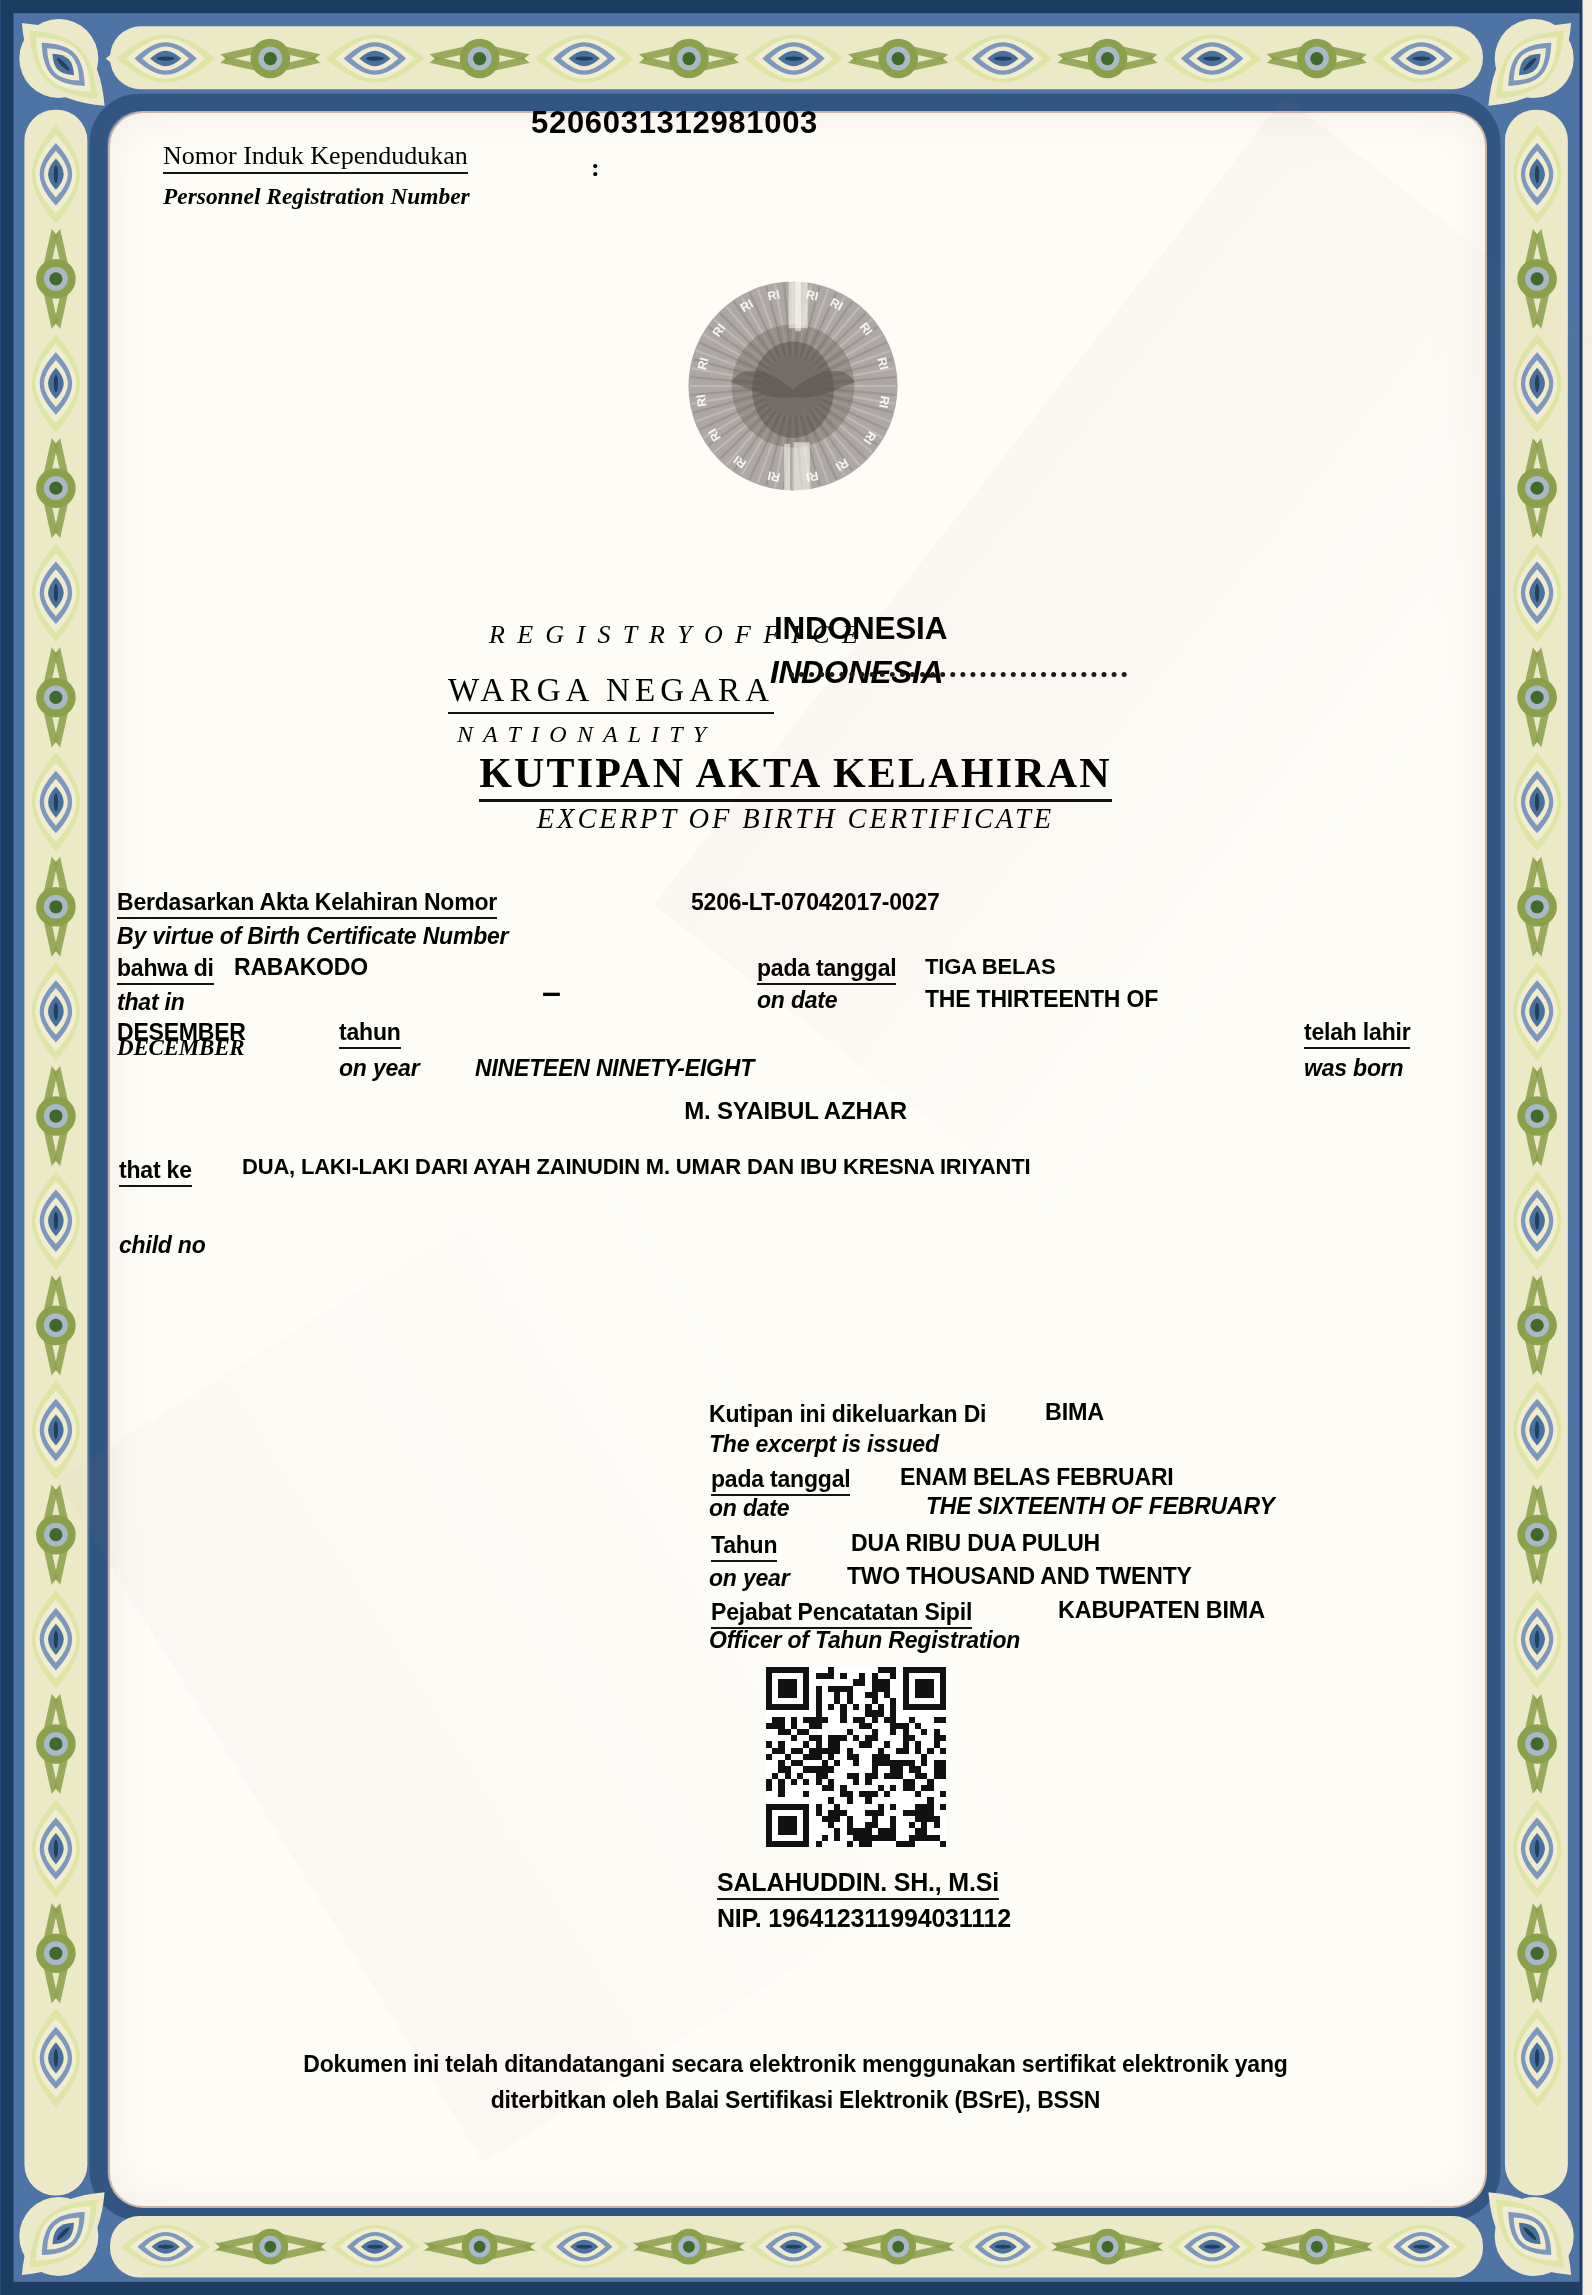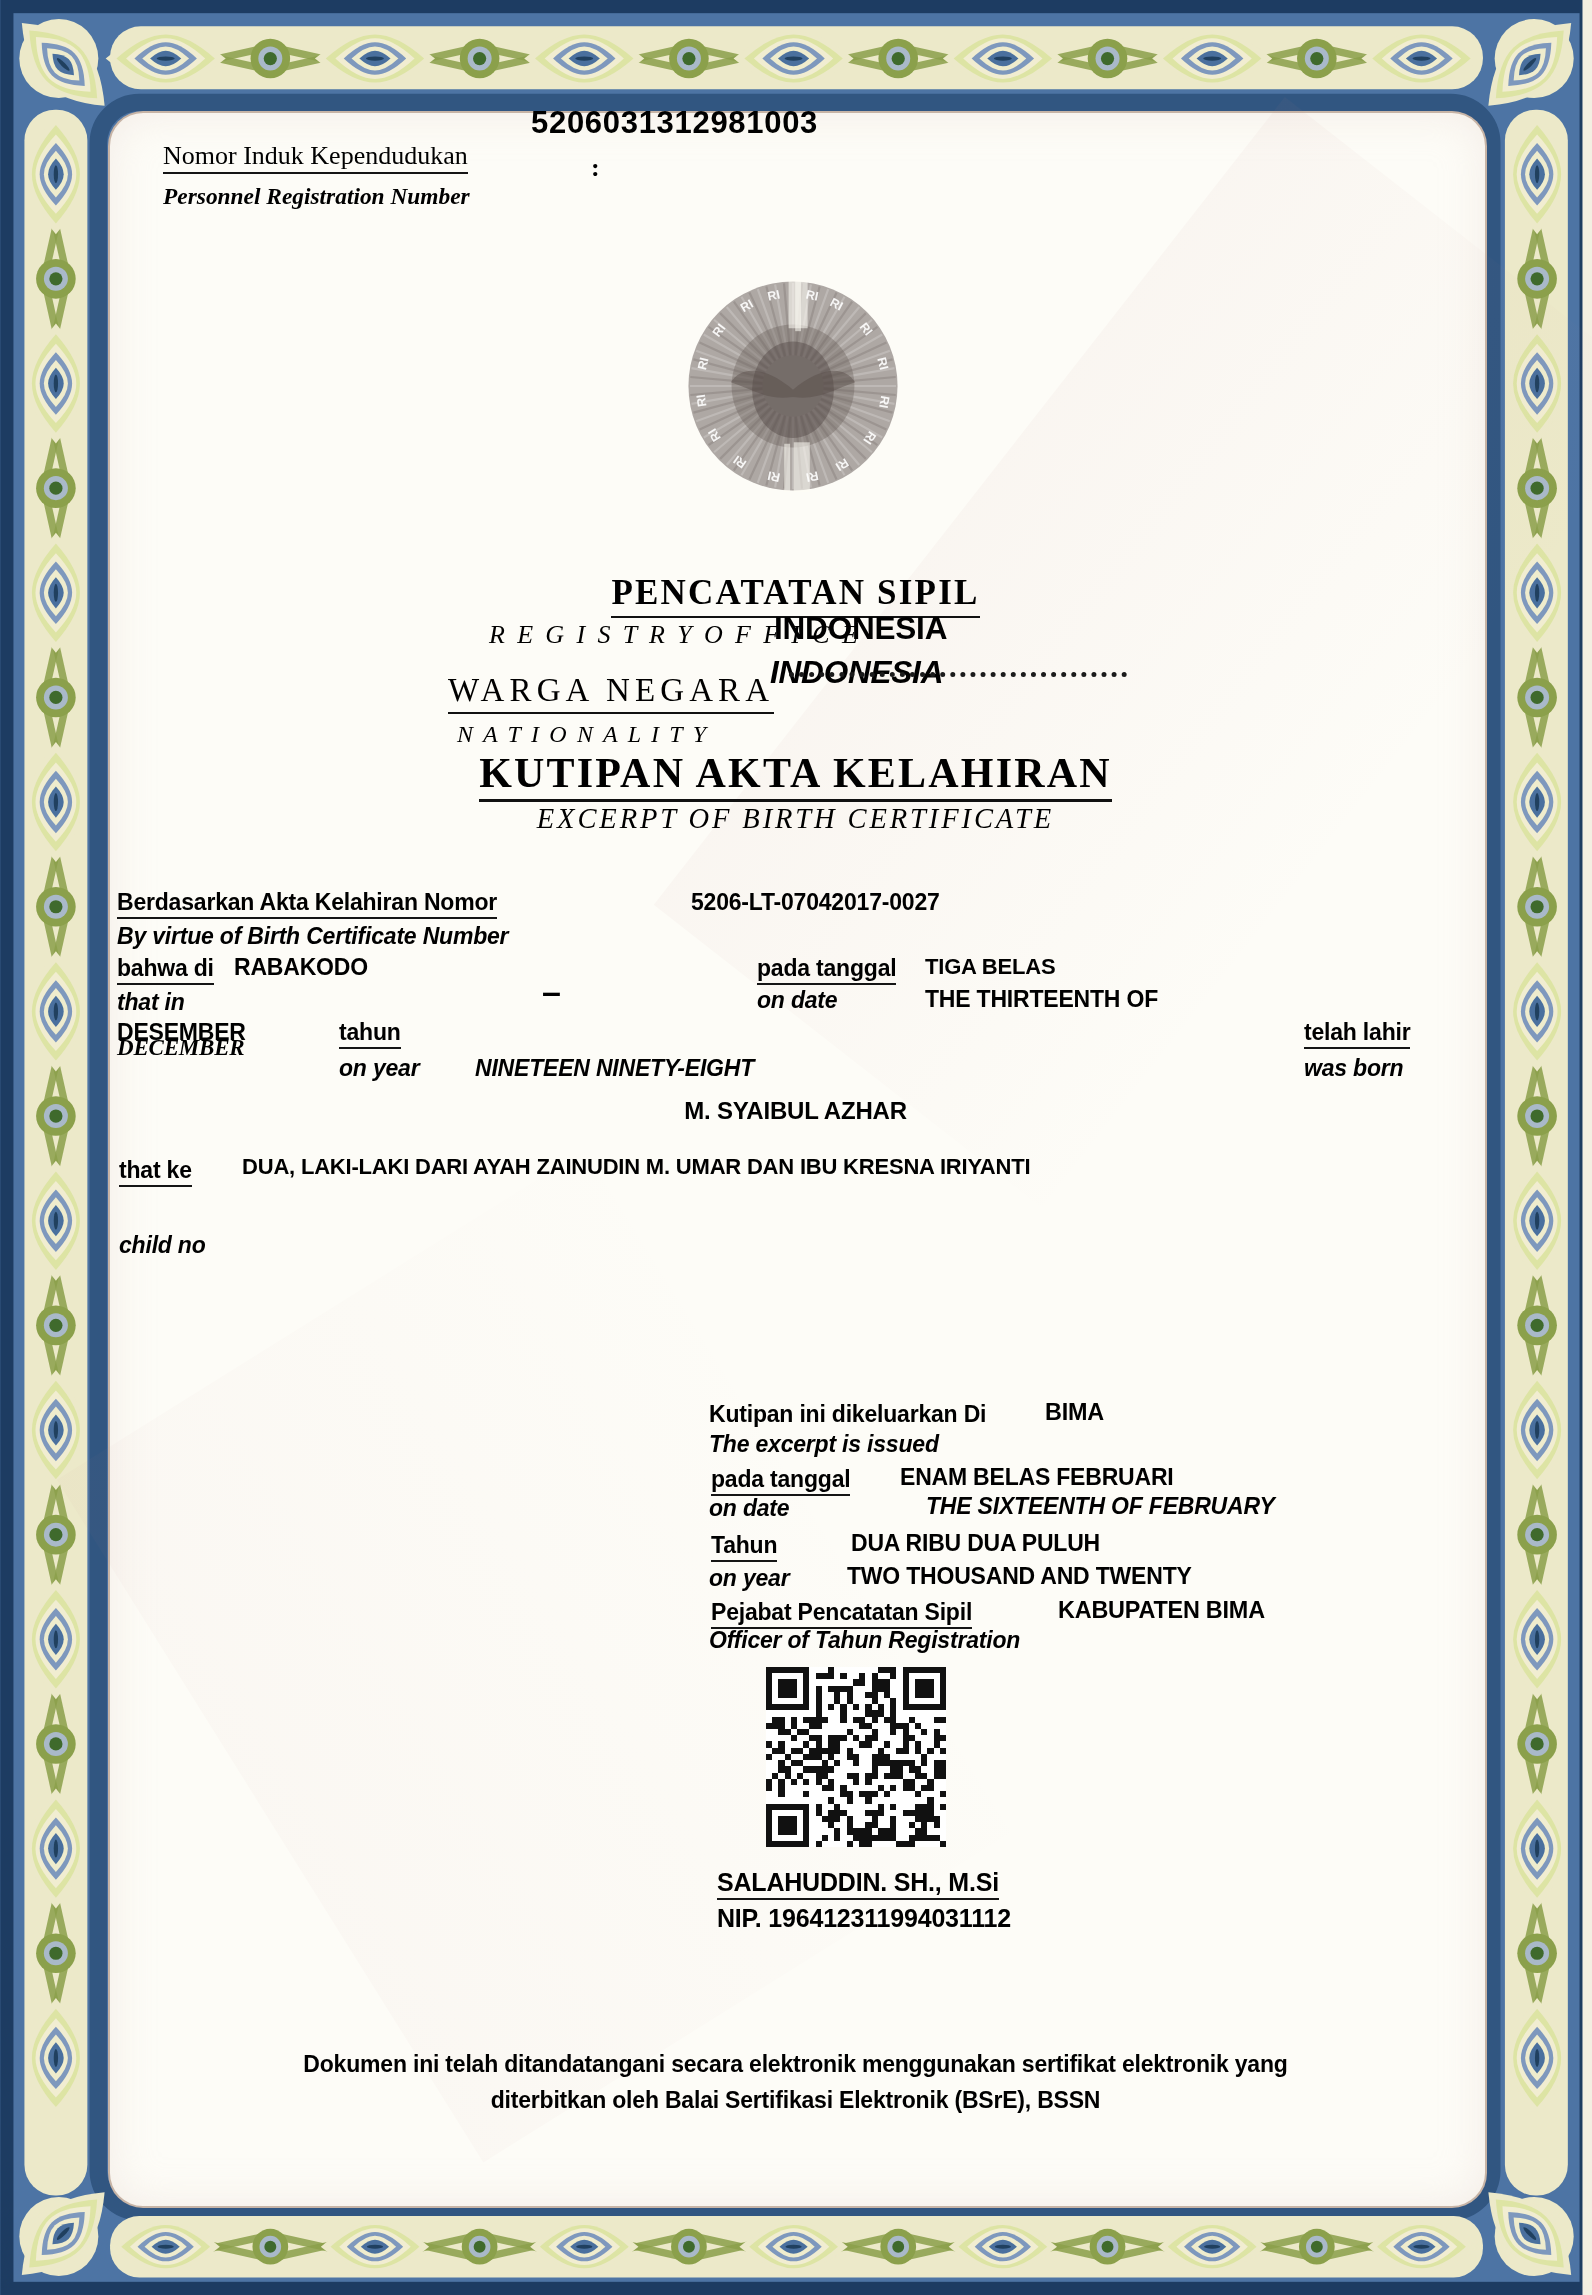--- a/index.html
+++ b/index.html
@@ -758,21 +758,20 @@
         <text x="170.1573145889489" y="263.3558596887905" fill="rgba(255,255,255,.9)" font-size="17" font-weight="bold" text-anchor="middle" font-family="Liberation Sans, sans-serif" transform="rotate(168 170.1573145889489 263.3558596887905)">RI</text>
         <text x="119.84268541105115" y="26.64414031120951" fill="rgba(255,255,255,.9)" font-size="17" font-weight="bold" text-anchor="middle" font-family="Liberation Sans, sans-serif" transform="rotate(-12 119.84268541105115 26.64414031120951)">RI</text>
         <text x="170.1573145889489" y="26.644140311209526" fill="rgba(255,255,255,.9)" font-size="17" font-weight="bold" text-anchor="middle" font-family="Liberation Sans, sans-serif" transform="rotate(12 170.1573145889489 26.644140311209526)">RI</text>
       </svg></div>
 
   <div class="t sans b" style="left:531px;top:107px;font-size:31px;letter-spacing:0.7px;">5206031312981003</div>
   <div class="t serif" style="left:163px;top:142px;font-size:26px;"><span class="u">Nomor Induk Kependudukan</span></div>
   <div class="t serif b" style="left:591px;top:154px;font-size:26px;">:</div>
   <div class="t serif i" style="left:163px;top:184px;font-size:23.4px;font-weight:600;">Personnel Registration Number</div>
 
-  <div class="t serif b center" style="top:575px;font-size:35px;letter-spacing:2.2px;"><span class="u4">PENCATATAN SIPIL</span></div>
   <div class="t serif i" style="left:489px;top:621px;font-size:26px;letter-spacing:2.9px;">R E G I S T R Y   O F F I C E</div>
   <div class="t sans b" style="left:774px;top:612px;font-size:31.5px;">INDONESIA</div>
   <div class="t sans b i" style="left:770px;top:656px;font-size:31.5px;">INDONESIA</div>
   <div class="t serif" style="left:448px;top:673px;font-size:33px;letter-spacing:5.1px;"><span class="u4">WARGA NEGARA</span></div>
   <div class="dotline" style="left:789px;top:672px;width:338px;"></div>
   <div class="t serif i" style="left:457px;top:722px;font-size:24px;letter-spacing:2.2px;">N A T I O N A L I T Y</div>
   <div class="t serif b center" style="top:751px;font-size:42px;letter-spacing:2.2px;"><span style="border-bottom:3.7px solid #111;padding-bottom:2.9px;">KUTIPAN AKTA KELAHIRAN</span></div>
   <div class="t serif i center" style="top:804px;font-size:28.5px;letter-spacing:2.9px;">EXCERPT OF BIRTH CERTIFICATE</div>
 
   <div class="t sans b" style="left:117px;top:890px;font-size:23px;"><span class="u">Berdasarkan Akta Kelahiran Nomor</span></div>

